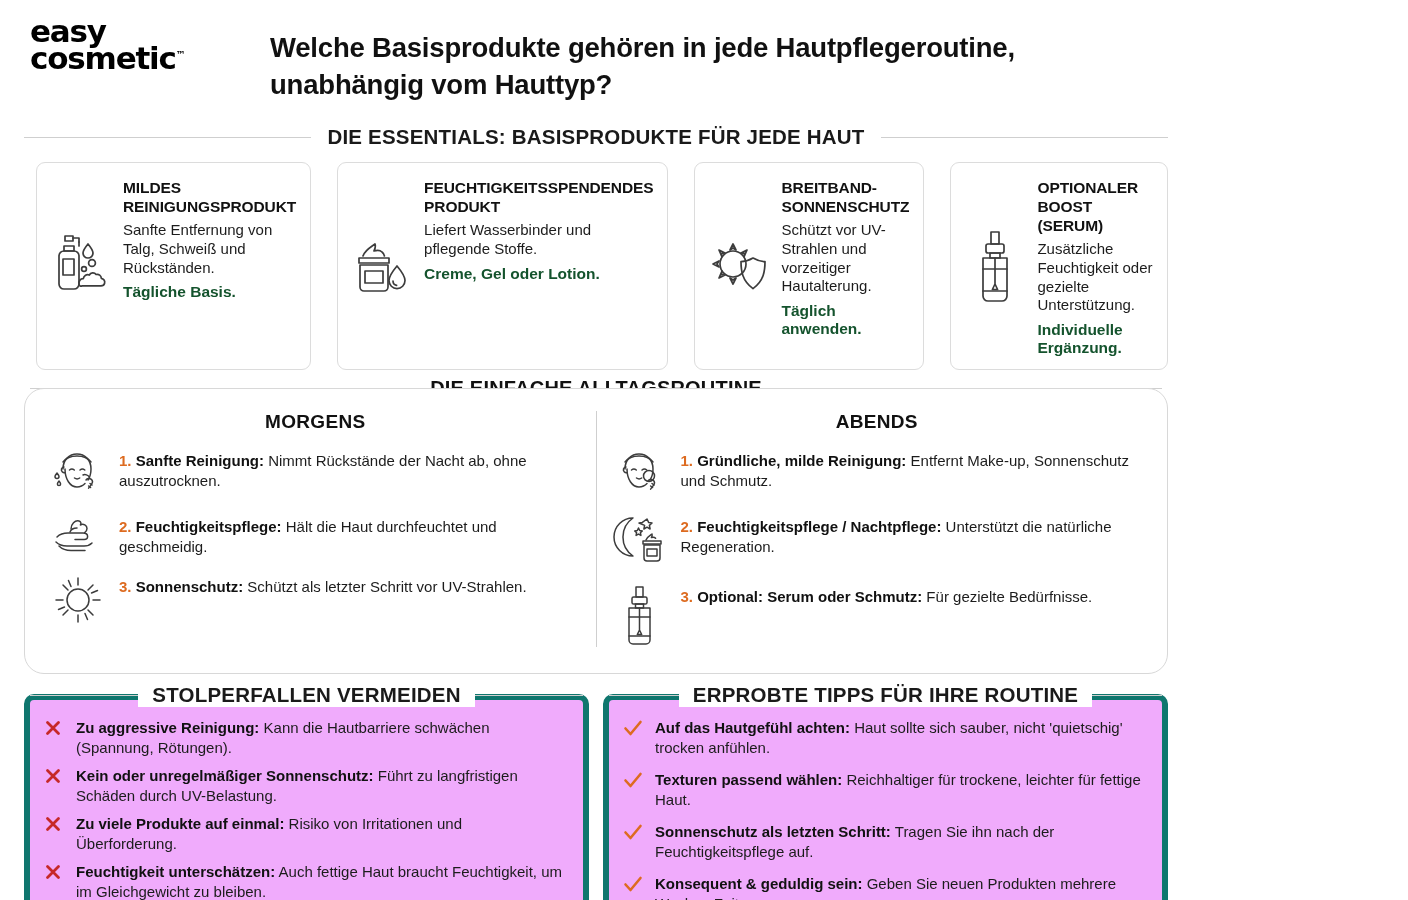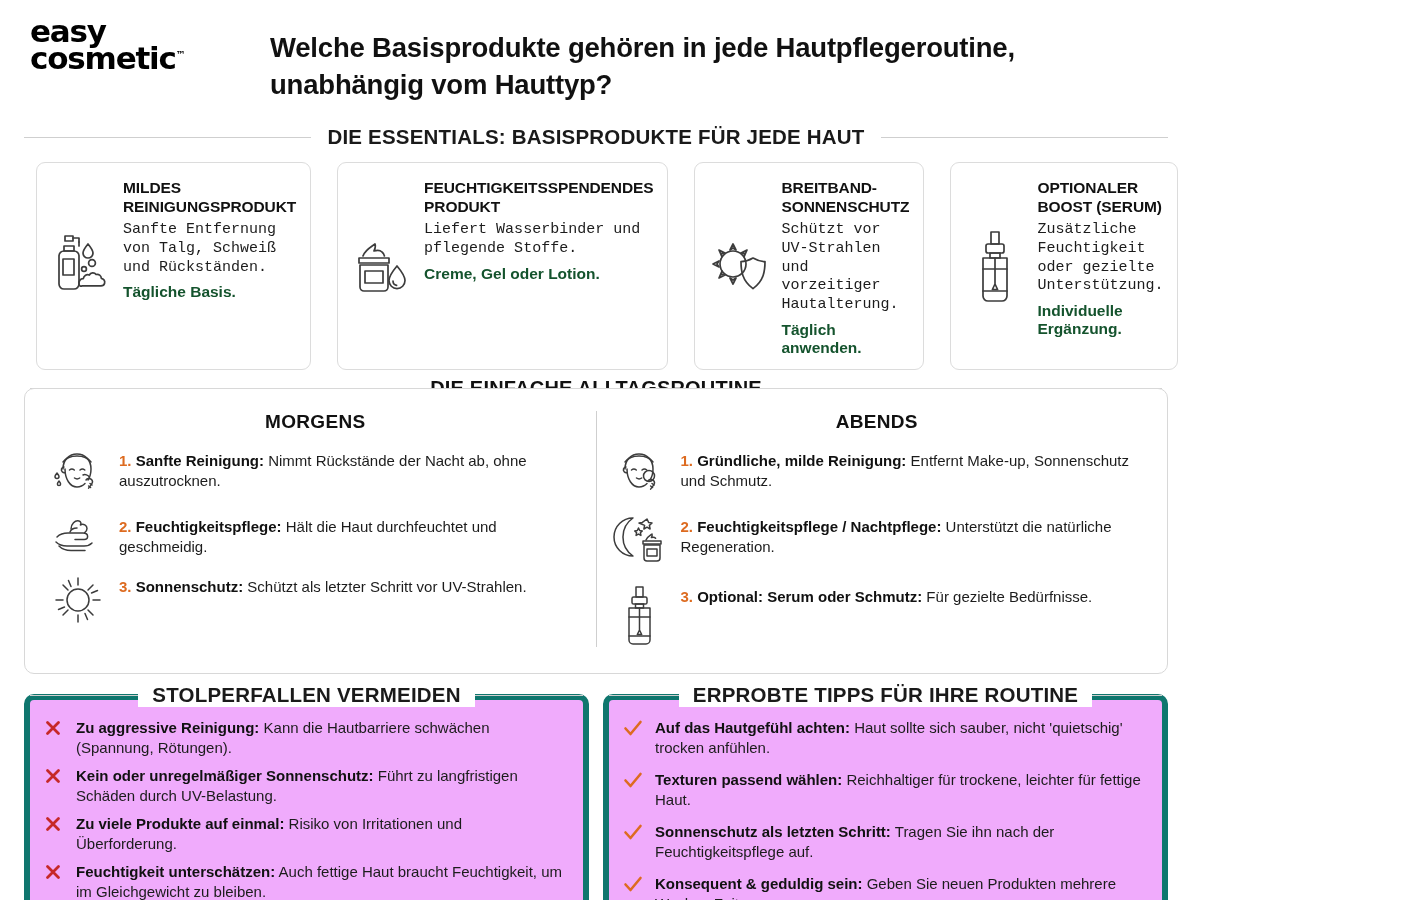--- a/index.html
+++ b/index.html
@@ -24,21 +24,21 @@
   .logo-tm { font-size: 10px; vertical-align: super; letter-spacing: 0; font-weight: 700; }
   .title {
     flex: 1; padding-right: 40px; padding-top: 16px;
     font-size: 27.5px; font-weight: 700; line-height: 1.33;
     letter-spacing: -0.2px; color: #111;
   }
 
   
   .sec { position: relative; margin: 0 24px; }
   .sec-box {
-    border: 1px solid #d8d8d8; border-radius: 10px;
+    border: 1px solid #d8d8d8; border-radius: 20px;
     background: #fff; position: relative;
   }
   .sec-title-row {
     position: absolute; top: -11px; left: 0; right: 0;
     display: flex; align-items: center; justify-content: center;
     pointer-events: none;
   }
   .sec-title {
     background: #fff; padding: 0 16px;
     font-size: 20px; font-weight: 700; letter-spacing: 0.2px;
@@ -59,21 +59,21 @@
     flex: 1; border: 1px solid #dcdcdc; border-radius: 9px;
     padding: 14px 14px 12px 12px; display: flex; gap: 10px;
     min-height: 145px; background: #fff; margin-left: 12px;
   }
   .card-icon { width: 64px; flex: 0 0 64px; display: flex; align-items: center; justify-content: center; }
   .card-body { flex: 1; padding-top: 2px; }
   .card-title {
     font-size: 15.5px; font-weight: 700; line-height: 1.22; letter-spacing: -0.1px;
     margin-bottom: 4px; color: #111;
   }
-  .card-desc { font-size: 15px; line-height: 1.26; color: #1c1c1c; font-family: Liberation Mono, monospace; }
+  .card-desc { font-size: 15px; line-height: 1.26; color: #1c1c1c; }
   .card-tag { font-size: 15.5px; font-weight: 700; color: #14532d; margin-top: 6px; }
 
   
   .routine-wrap { margin-top: 18px; }
   .routine-inner { display: flex; padding: 22px 10px 26px 10px; min-height: 268px; }
   .routine-col { flex: 1; padding: 0 14px; }
   .routine-col.left { border-right: 1px solid #cfcfcf; }
   .col-title {
     text-align: center; font-size: 19px; font-weight: 700;
     letter-spacing: 0.3px; margin-bottom: 14px; color: #111;

